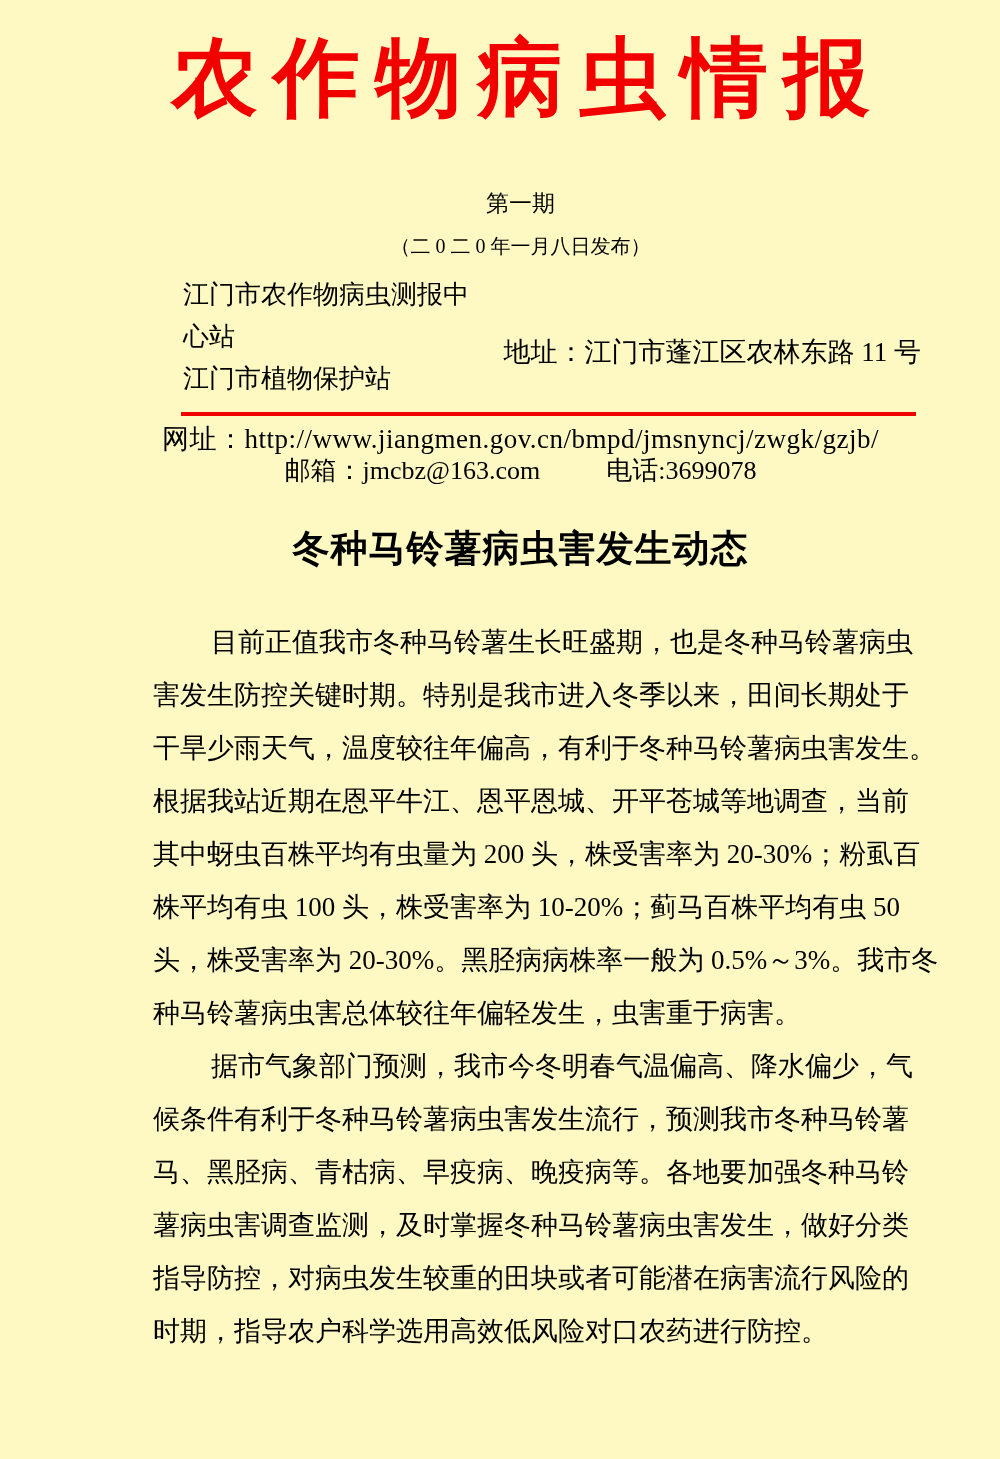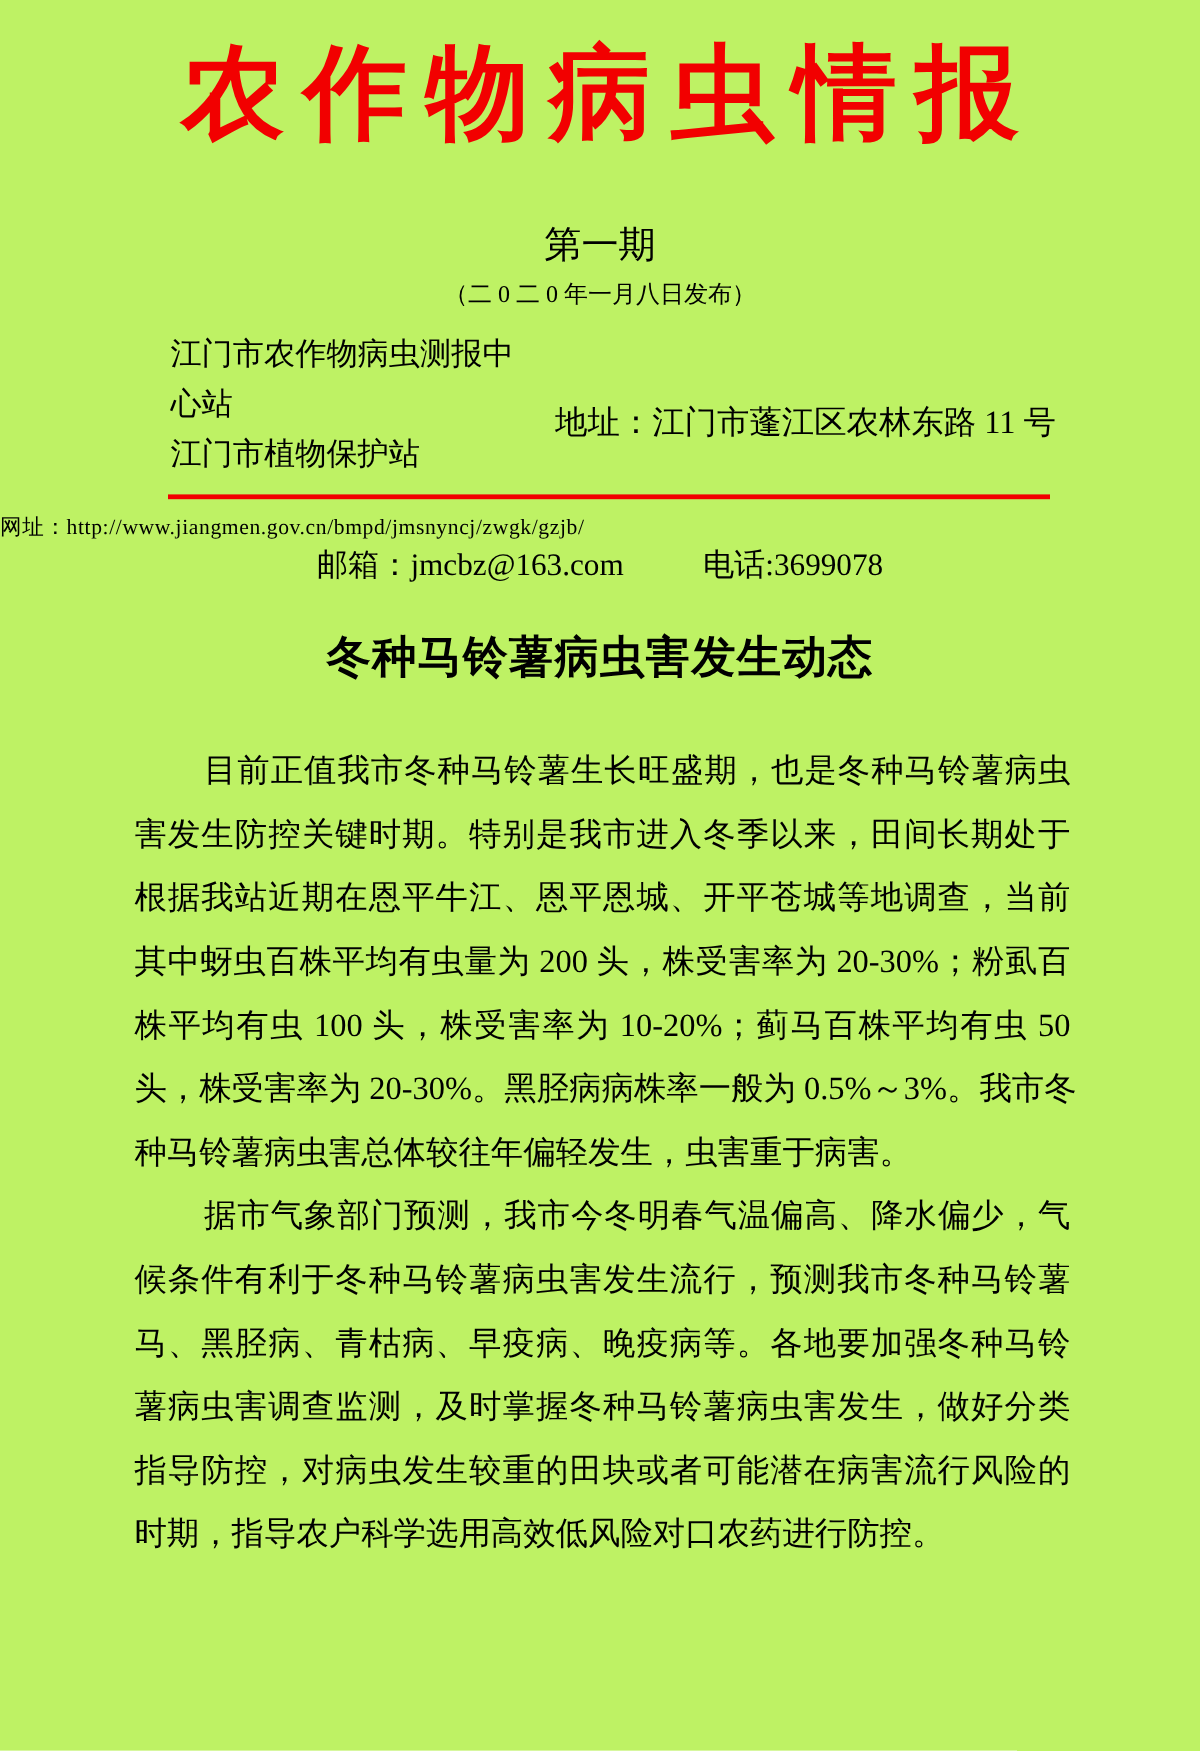--- a/index.html
+++ b/index.html
@@ -4,41 +4,42 @@
 <style>
   * { margin: 0; padding: 0; box-sizing: border-box; }
   html, body { background: #ffffff; }
   :root { --accent: #f20000; --ink: #000000; }
 
   .page {
     position: relative;
     width: 1000px;
     height: 1459px;
     margin: 0 auto;
-    background: #bef264;
+    background: #fef9c3;
     overflow: hidden;
     color: var(--ink);
     font-family: "Liberation Serif", "DejaVu Serif", serif;
+    padding-left: 41px;
   }
 
   .title {
     padding-top: 28px;
     text-align: center;
     font-size: 86px;
     line-height: 100px;
     font-weight: 700;
     letter-spacing: 16px;
     text-indent: 16px;
     color: var(--accent);
   }
 
   .issue {
     margin-top: 58px;
     text-align: center;
-    font-size: 31px;
+    font-size: 23px;
     line-height: 36px;
   }
 
   .date-line {
     margin-top: 6px;
     text-align: center;
     font-size: 20px;
     line-height: 36px;
   }
 
@@ -56,22 +57,22 @@
 
   .red-rule {
     margin: 12px 0 0 140px;
     width: 735px;
     height: 4px;
     background: var(--accent);
   }
 
   .website {
     margin-top: 8px;
-    text-align: left;
-    font-size: 18px;
+    text-align: center;
+    font-size: 27px;
     line-height: 30px;
     letter-spacing: 0.5px;
   }
 
   .contact {
     margin-top: 2px;
     display: flex;
     justify-content: center;
     gap: 66px;
     font-size: 26px;
@@ -128,20 +129,21 @@
       <span>邮箱：jmcbz@163.com</span>
       <span>电话:3699078</span>
     </div>
   </header>
 
   <main>
     <div class="heading">冬种马铃薯病虫害发生动态</div>
     <div class="body-text">
         <div class="body-line first">目前正值我市冬种马铃薯生长旺盛期，也是冬种马铃薯病虫</div>
         <div class="body-line">害发生防控关键时期。特别是我市进入冬季以来，田间长期处于</div>
+        <div class="body-line">干旱少雨天气，温度较往年偏高，有利于冬种马铃薯病虫害发生。</div>
         <div class="body-line">根据我站近期在恩平牛江、恩平恩城、开平苍城等地调查，当前</div>
         <div class="body-line">其中蚜虫百株平均有虫量为 200 头，株受害率为 20-30%；粉虱百</div>
         <div class="body-line">株平均有虫 100 头，株受害率为 10-20%；蓟马百株平均有虫 50</div>
         <div class="body-line">头，株受害率为 20-30%。黑胫病病株率一般为 0.5%～3%。我市冬</div>
         <div class="body-line last">种马铃薯病虫害总体较往年偏轻发生，虫害重于病害。</div>
         <div class="body-line first">据市气象部门预测，我市今冬明春气温偏高、降水偏少，气</div>
         <div class="body-line">候条件有利于冬种马铃薯病虫害发生流行，预测我市冬种马铃薯</div>
         <div class="body-line">马、黑胫病、青枯病、早疫病、晚疫病等。各地要加强冬种马铃</div>
         <div class="body-line">薯病虫害调查监测，及时掌握冬种马铃薯病虫害发生，做好分类</div>
         <div class="body-line">指导防控，对病虫发生较重的田块或者可能潜在病害流行风险的</div>

